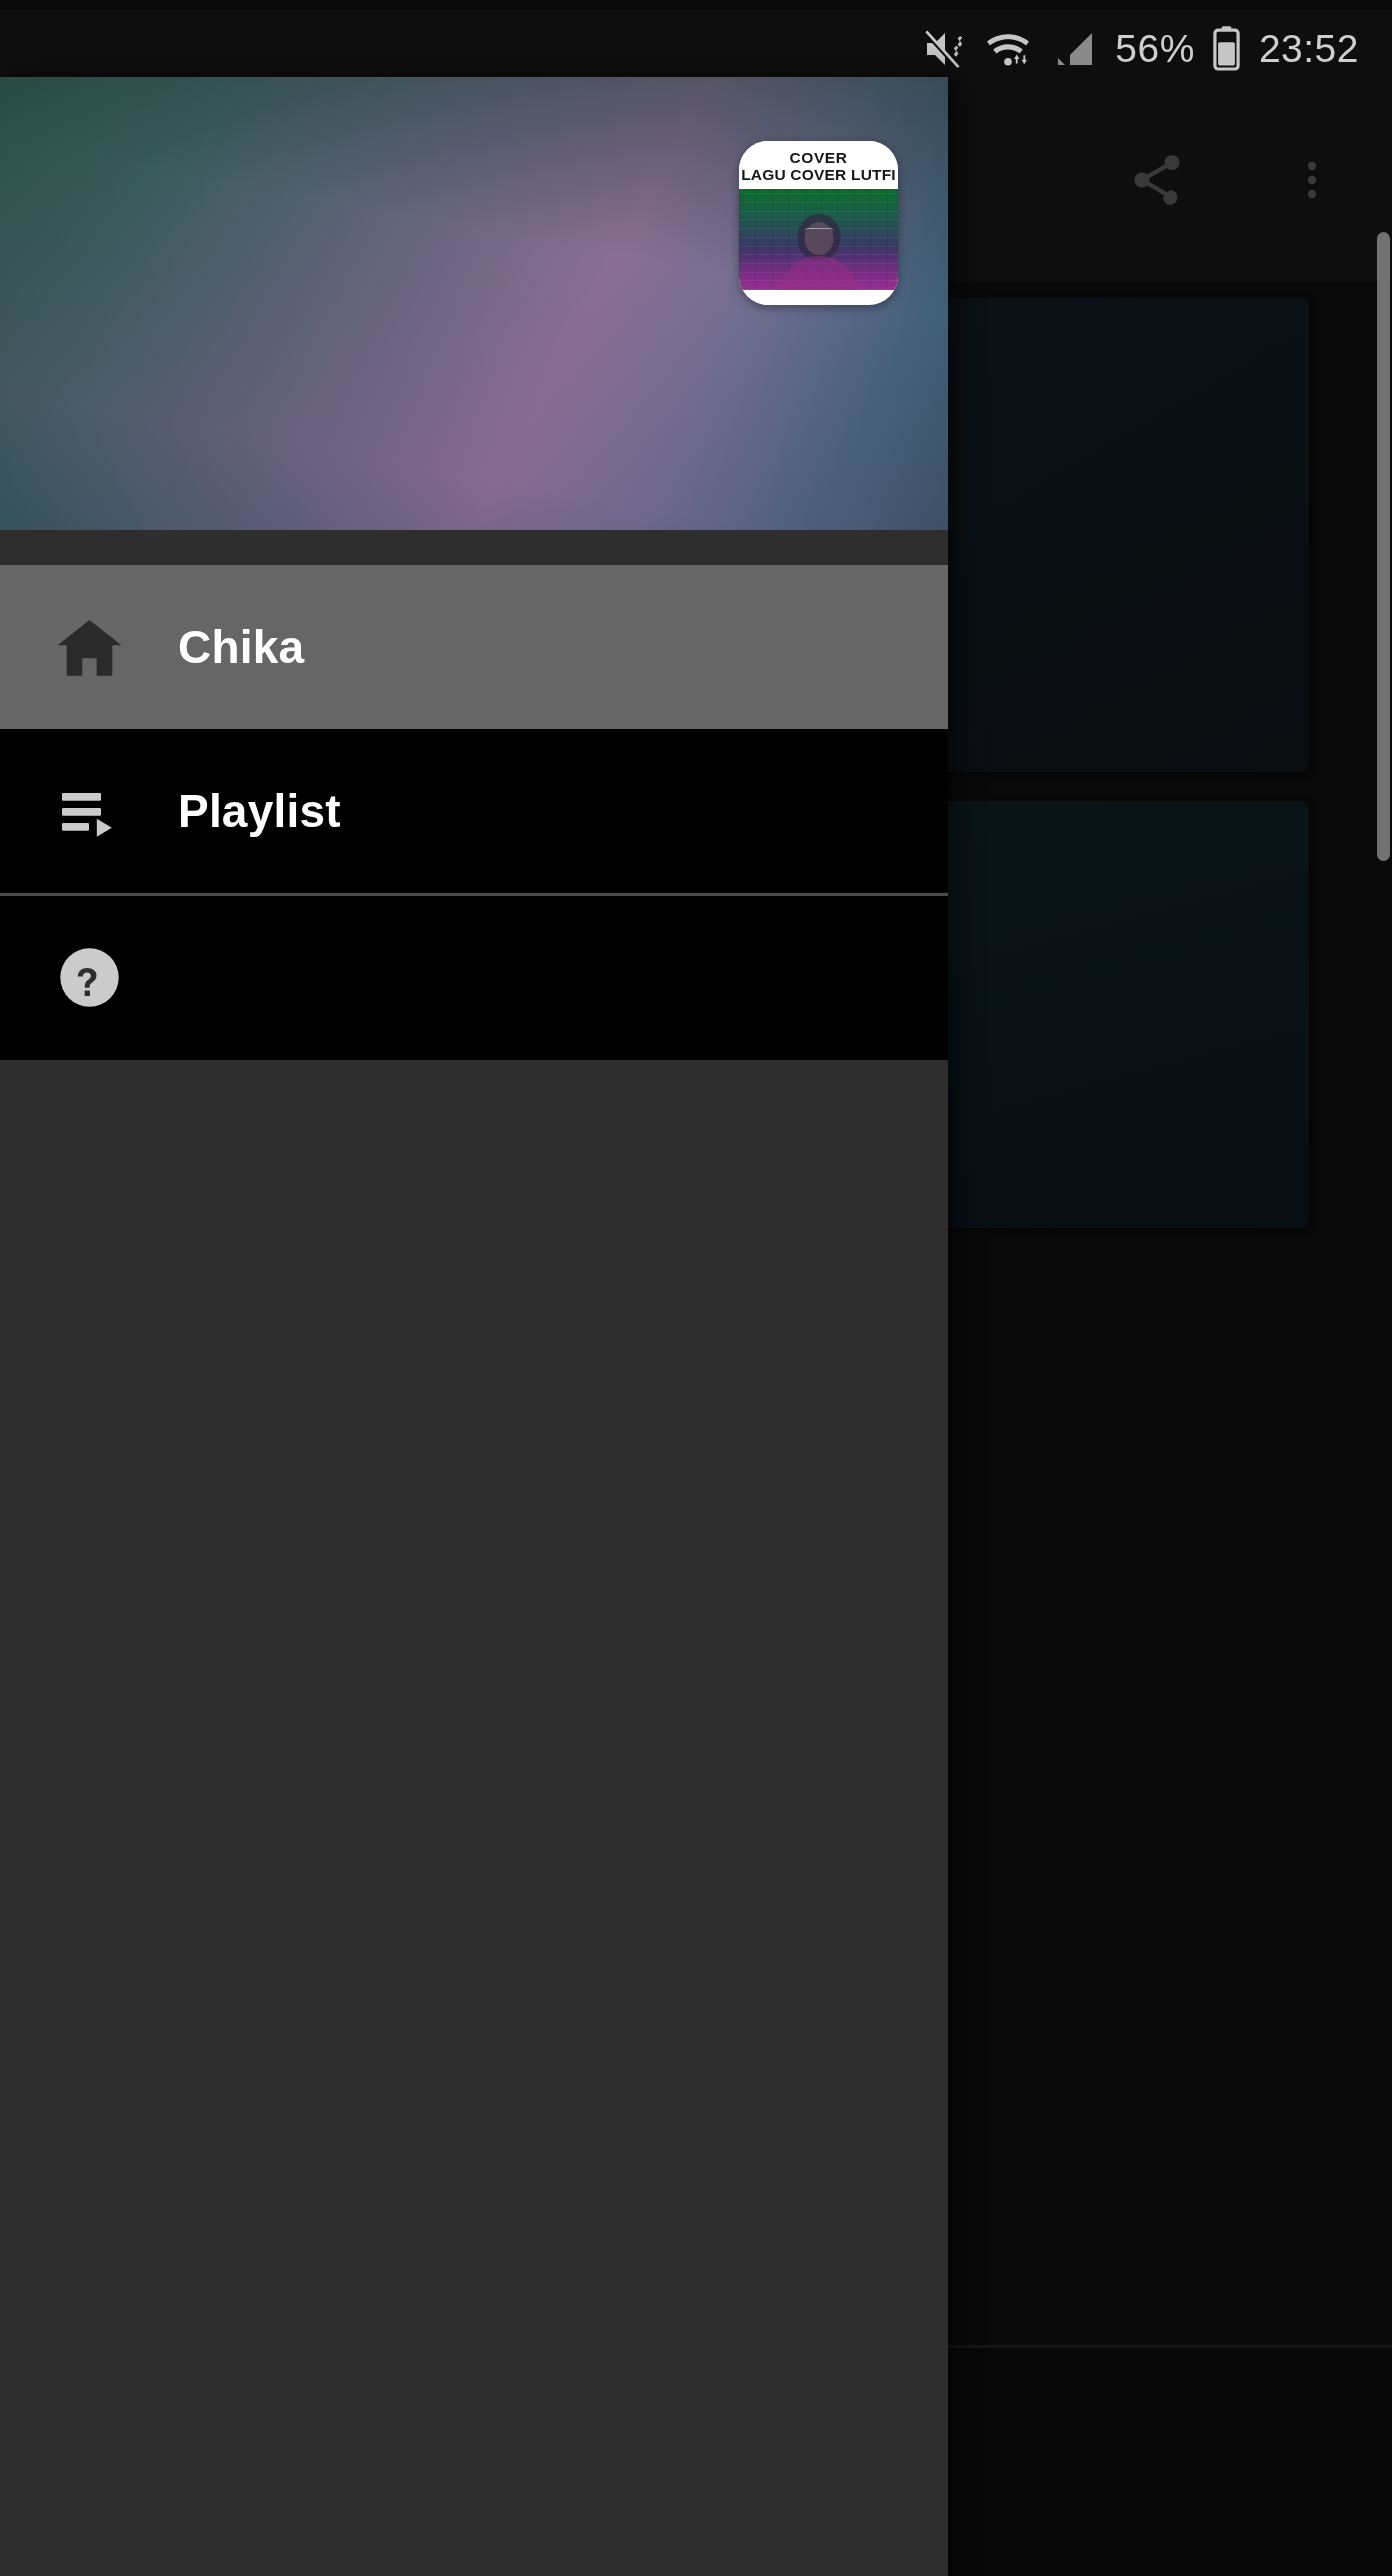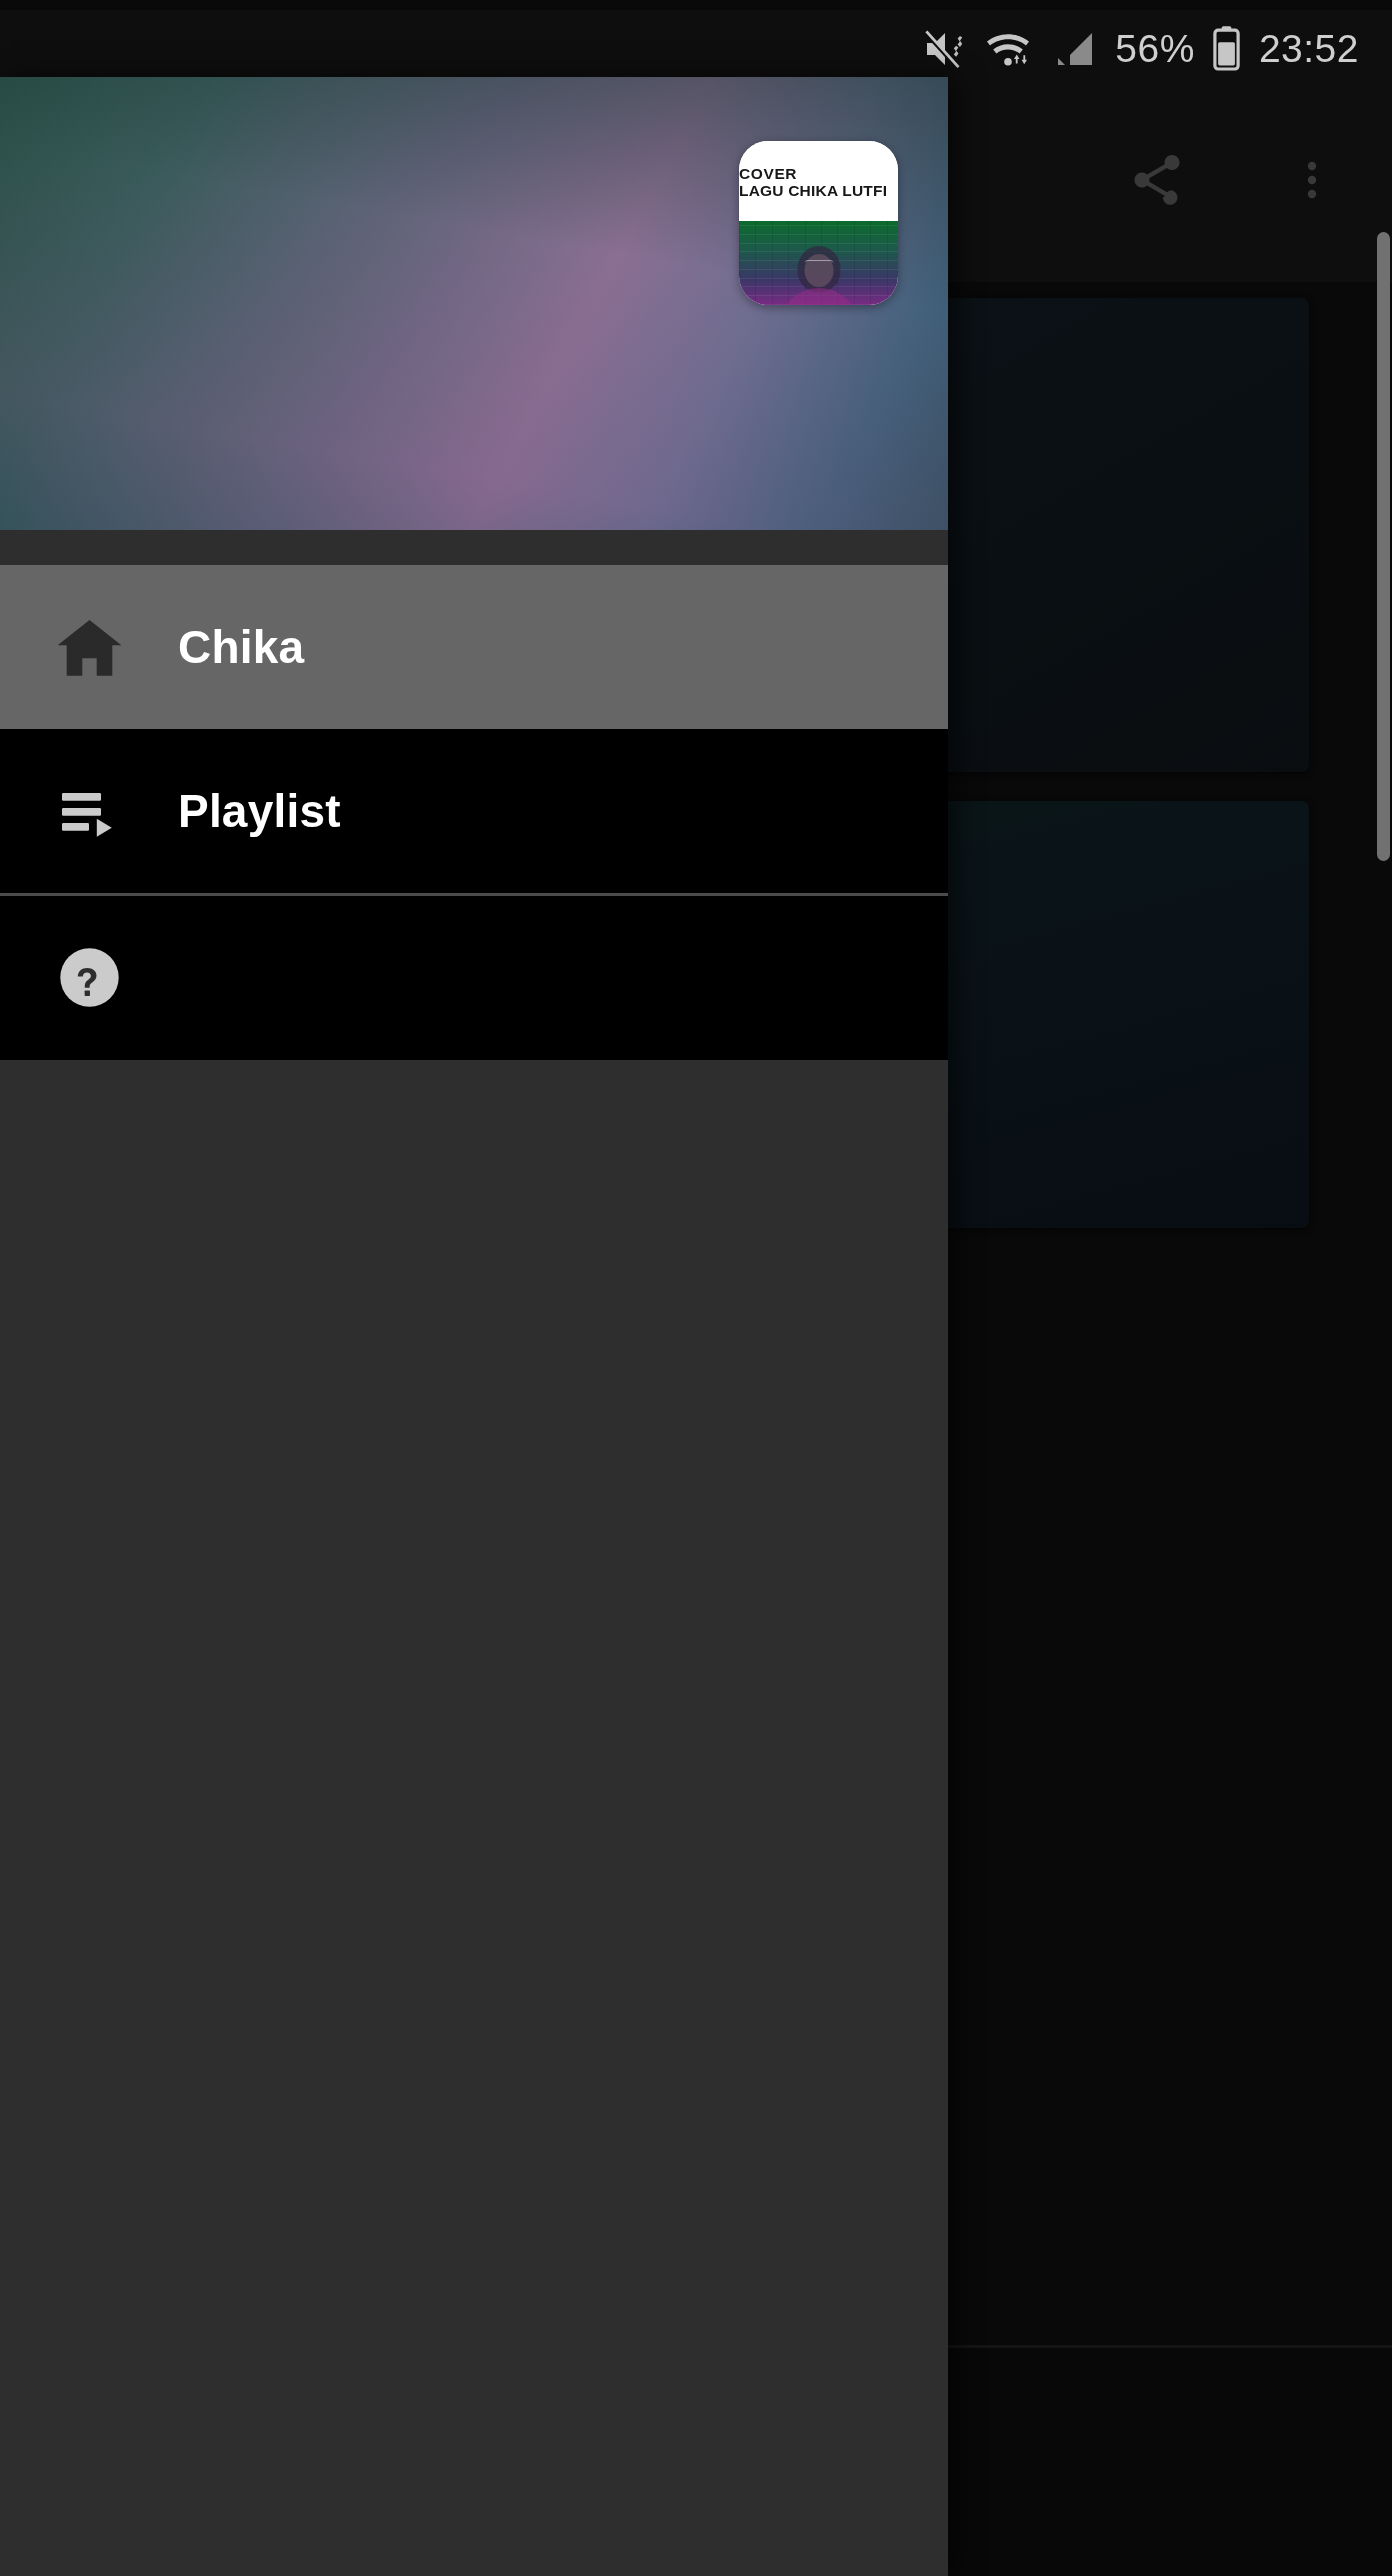--- a/index.html
+++ b/index.html
@@ -93,22 +93,22 @@
 
   #app-icon {
     position:absolute; right:50px; top:64px;
     width:159px; height:164px;
     border-radius:29px;
     overflow:hidden;
     background:#ffffff;
     box-shadow:0 2.9px 9.7px rgba(0,0,0,.35);
   }
   #icon-title {
-    height:80px; background:#fff;
-    display:flex; flex-direction:column; justify-content:center;
+    height:48px; background:#fff;
+    display:flex; flex-direction:column; align-items:center; justify-content:center;
     padding-top:3.9px;
   }
   #icon-title .t1 { font-size:15.5px; font-weight:700; color:#171717; letter-spacing:0.6px; line-height:1.05; }
   #icon-title .t2 { font-size:15.5px; font-weight:700; color:#171717; letter-spacing:0.2px; line-height:1.15; }
   #icon-photo {
     position:relative; height:101px;
     background:linear-gradient(180deg,#0c6b2d 0%,#1c5a4a 28%,#3a3767 58%,#7d2a86 85%,#97318f 100%);
     overflow:hidden;
   }
   #icon-photo .brick {
@@ -238,21 +238,21 @@
   </div>
 
   <div id="drawer">
     <div id="drawer-col">
 
       <div id="drawer-header">
         <div id="header-shade"></div>
         <div id="app-icon">
           <div id="icon-title">
             <div class="t1">COVER</div>
-            <div class="t2">LAGU CHIKA LUTFI</div>
+            <div class="t2">LAGU COVER LUTFI</div>
           </div>
           <div id="icon-photo">
             <div class="brick"></div>
             <div class="person-head"></div>
             <div class="person-face"></div>
             <div class="person-glasses"></div>
             <div class="person-body"></div>
           </div>
         </div>
       </div>

